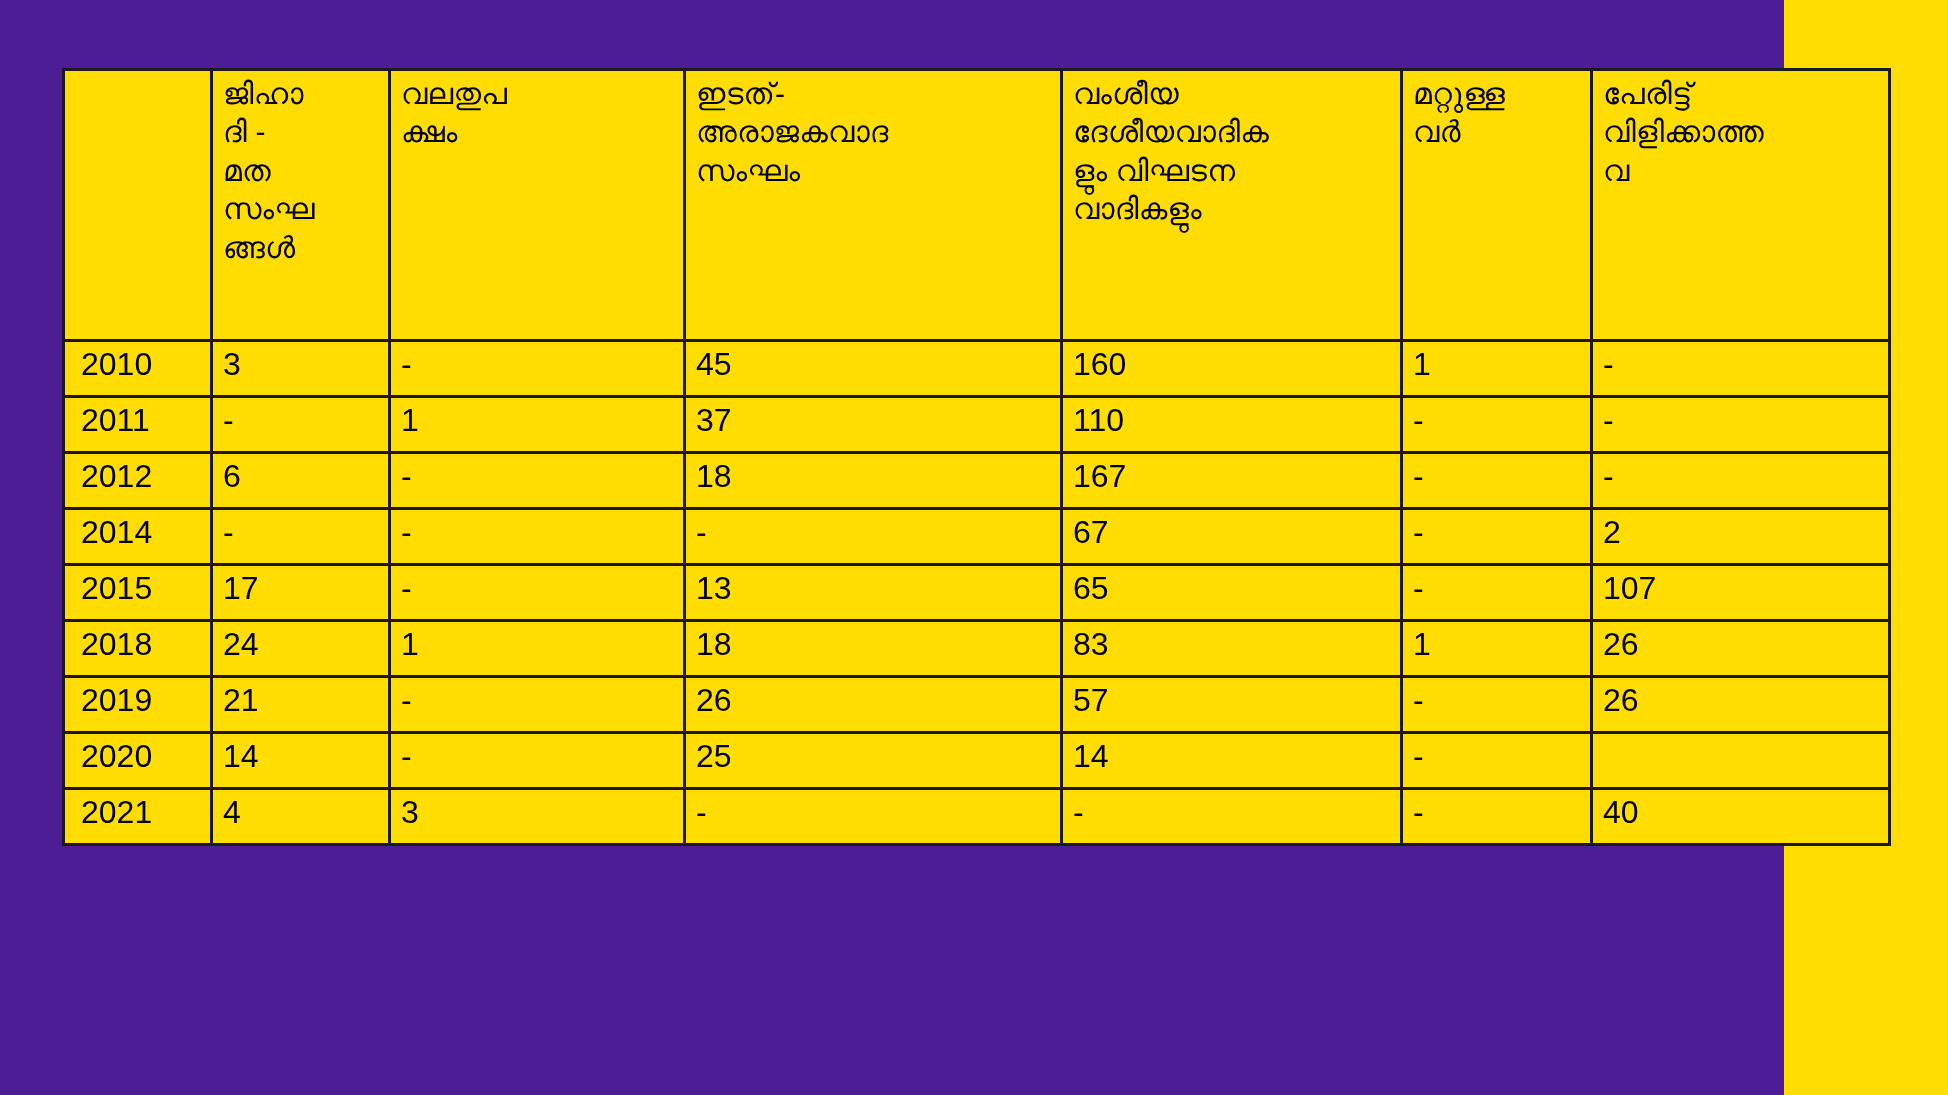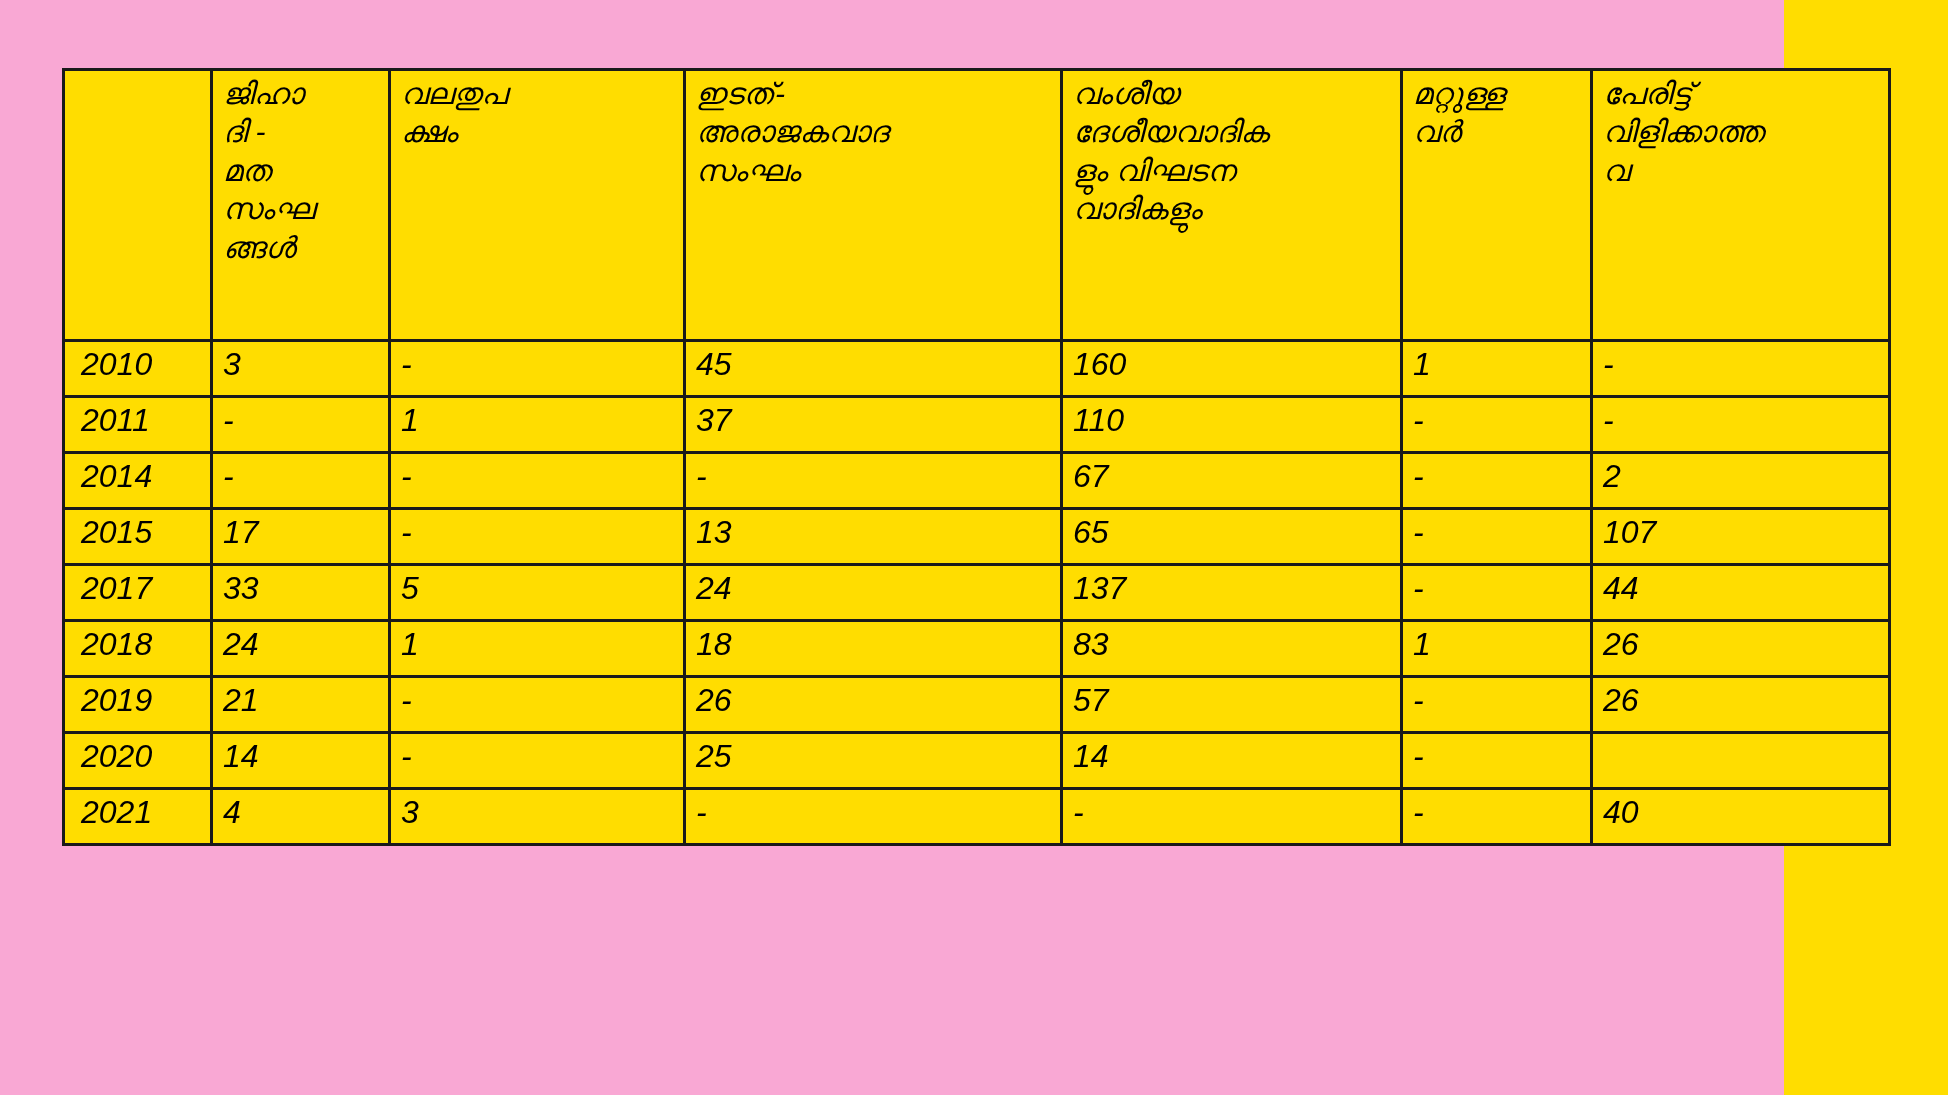--- a/index.html
+++ b/index.html
@@ -11,23 +11,22 @@
     width: 1948px;
     height: 1095px;
     font-family: "Liberation Sans", sans-serif;
     color: #000000;
     overflow: hidden;
   }
   .page {
     position: relative;
     width: 1784px;
     height: 1095px;
-    background: #f9a8d4;
+    background: #4c1d95;
     box-sizing: border-box;
-    font-style: italic;
   }
   .table-wrap {
     position: absolute;
     left: 62px;
     top: 68px;
     width: 1826px;
   }
   table.data {
     border-collapse: collapse;
     table-layout: fixed;
@@ -136,45 +135,45 @@
         <tr>
           <td class="year">2011</td>
           <td>-</td>
           <td>1</td>
           <td>37</td>
           <td>110</td>
           <td>-</td>
           <td>-</td>
         </tr>
         <tr>
+          <td class="year">2012</td>
+          <td>6</td>
+          <td>-</td>
+          <td>18</td>
+          <td>167</td>
+          <td>-</td>
+          <td>-</td>
+        </tr>
+        <tr>
           <td class="year">2014</td>
           <td>-</td>
           <td>-</td>
           <td>-</td>
           <td>67</td>
           <td>-</td>
           <td>2</td>
         </tr>
         <tr>
           <td class="year">2015</td>
           <td>17</td>
           <td>-</td>
           <td>13</td>
           <td>65</td>
           <td>-</td>
           <td>107</td>
-        </tr>
-        <tr>
-          <td class="year">2017</td>
-          <td>33</td>
-          <td>5</td>
-          <td>24</td>
-          <td>137</td>
-          <td>-</td>
-          <td>44</td>
         </tr>
         <tr>
           <td class="year">2018</td>
           <td>24</td>
           <td>1</td>
           <td>18</td>
           <td>83</td>
           <td>1</td>
           <td>26</td>
         </tr>

